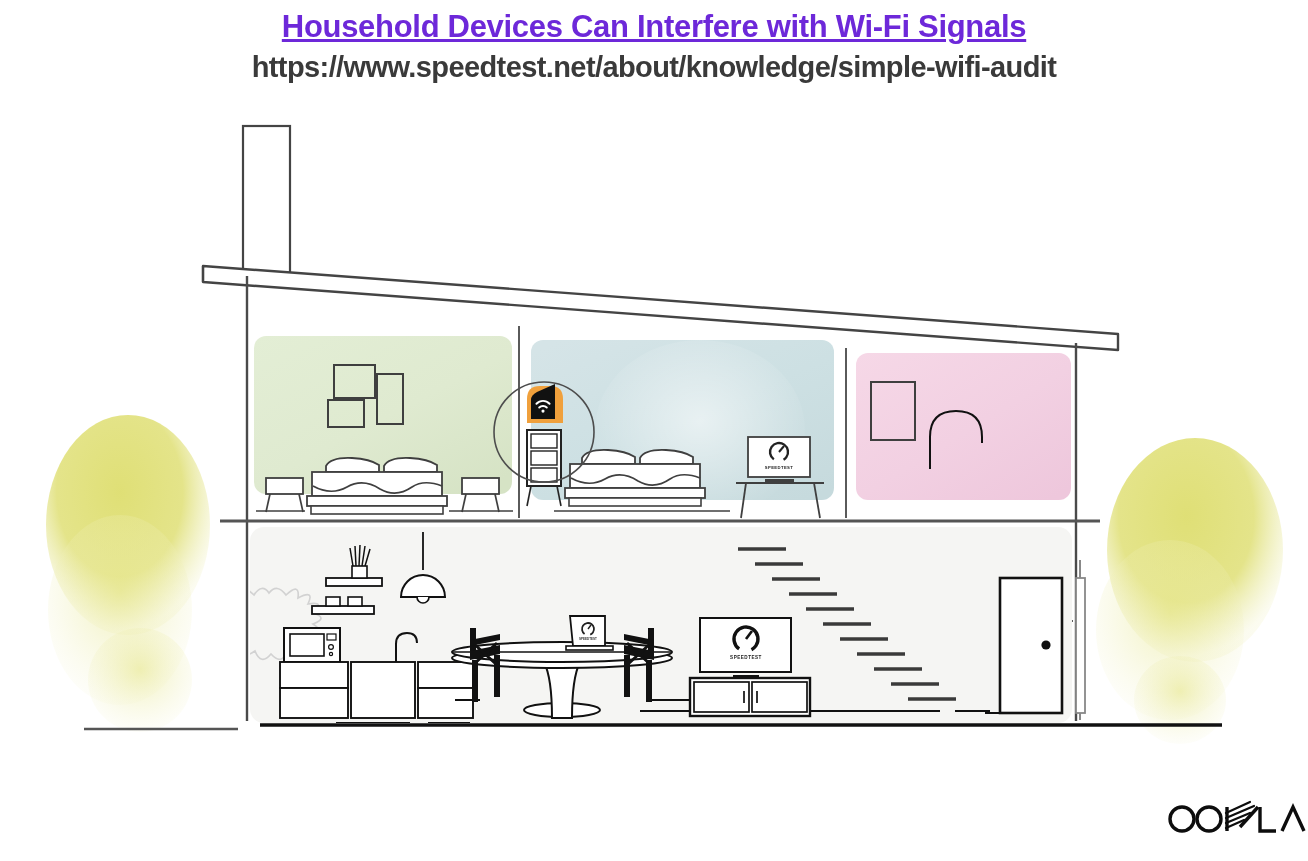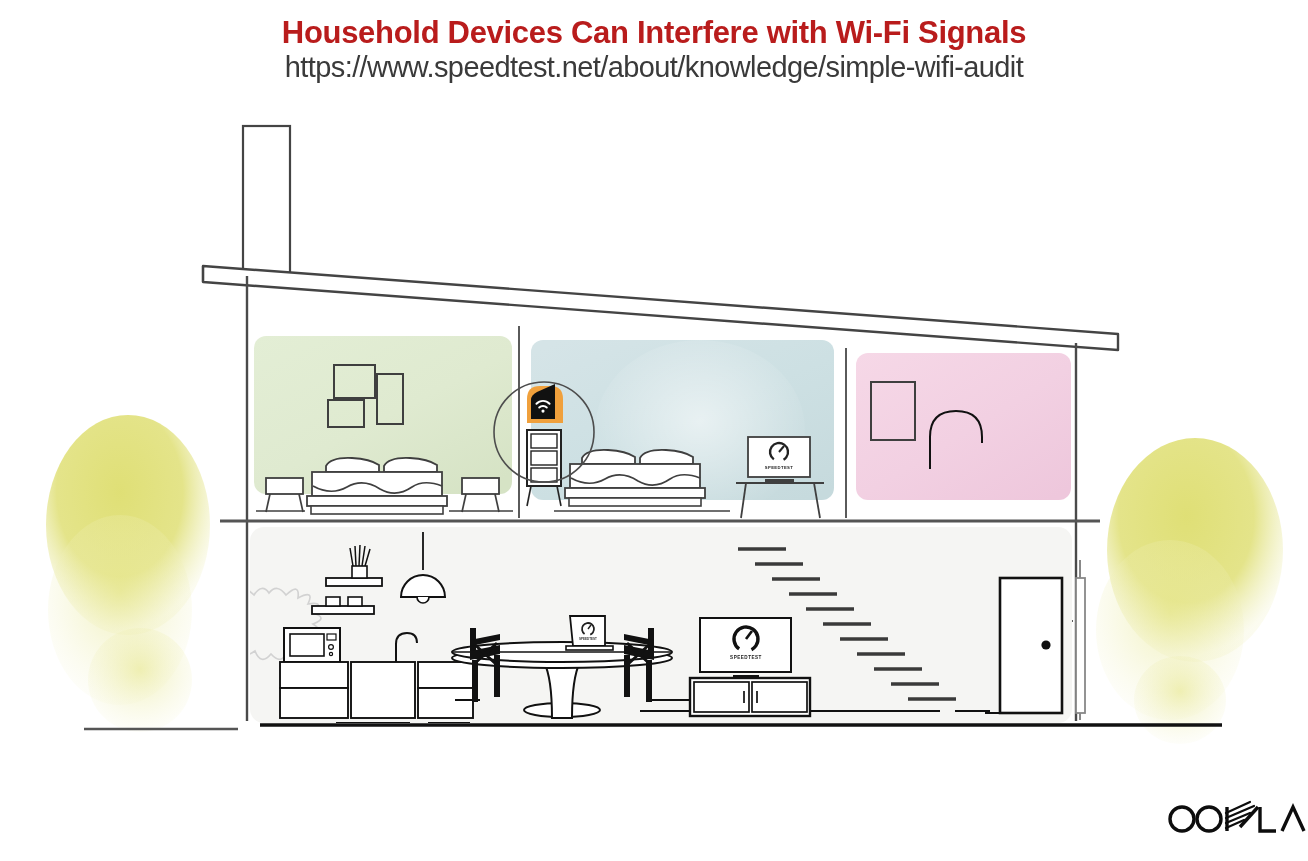--- a/index.html
+++ b/index.html
@@ -6,26 +6,26 @@
   html,body{margin:0;padding:0;background:#ffffff;}
   body{
     width:1308px;height:861px;overflow:hidden;position:relative;
     font-family:"Liberation Sans", sans-serif;color:#111;
   }
   #stage{position:absolute;left:0;top:0;width:1308px;height:861px;}
   .hdr{position:absolute;left:0;top:0;width:1308px;text-align:center;}
   .hdr .title{
     font-family:"Liberation Sans", sans-serif;
     font-weight:bold;font-size:31px;letter-spacing:-0.3px;
-    color:#b91c1c;margin:16px 0 0 0;line-height:34px;
+    color:#6d28d9;margin:10px 0 0 0;line-height:34px;text-decoration:underline;
   }
   .hdr .url{
     font-family:"Liberation Sans", sans-serif;
-    font-weight:400;font-size:29px;color:#3a3a3a;line-height:34px;
-    margin-top:0;letter-spacing:-0.6px;
+    font-weight:700;font-size:29px;color:#3a3a3a;line-height:34px;
+    margin-top:6px;letter-spacing:-0.6px;
   }
   #illo{position:absolute;left:0;top:100px;width:1308px;height:660px;}
   .footer{position:absolute;left:0;top:775px;width:1308px;height:86px;}
   .brand{position:absolute;left:12px;top:18px;display:flex;align-items:center;gap:9px;}
   .brand .wordmark{
     font-family:"Liberation Sans", sans-serif;font-weight:bold;
     font-size:22px;letter-spacing:1.2px;color:#0d0d0d;
   }
   .brand .reg{font-size:9px;vertical-align:super;font-weight:bold;}
   .ookla{position:absolute;right:-6px;top:22px;}

